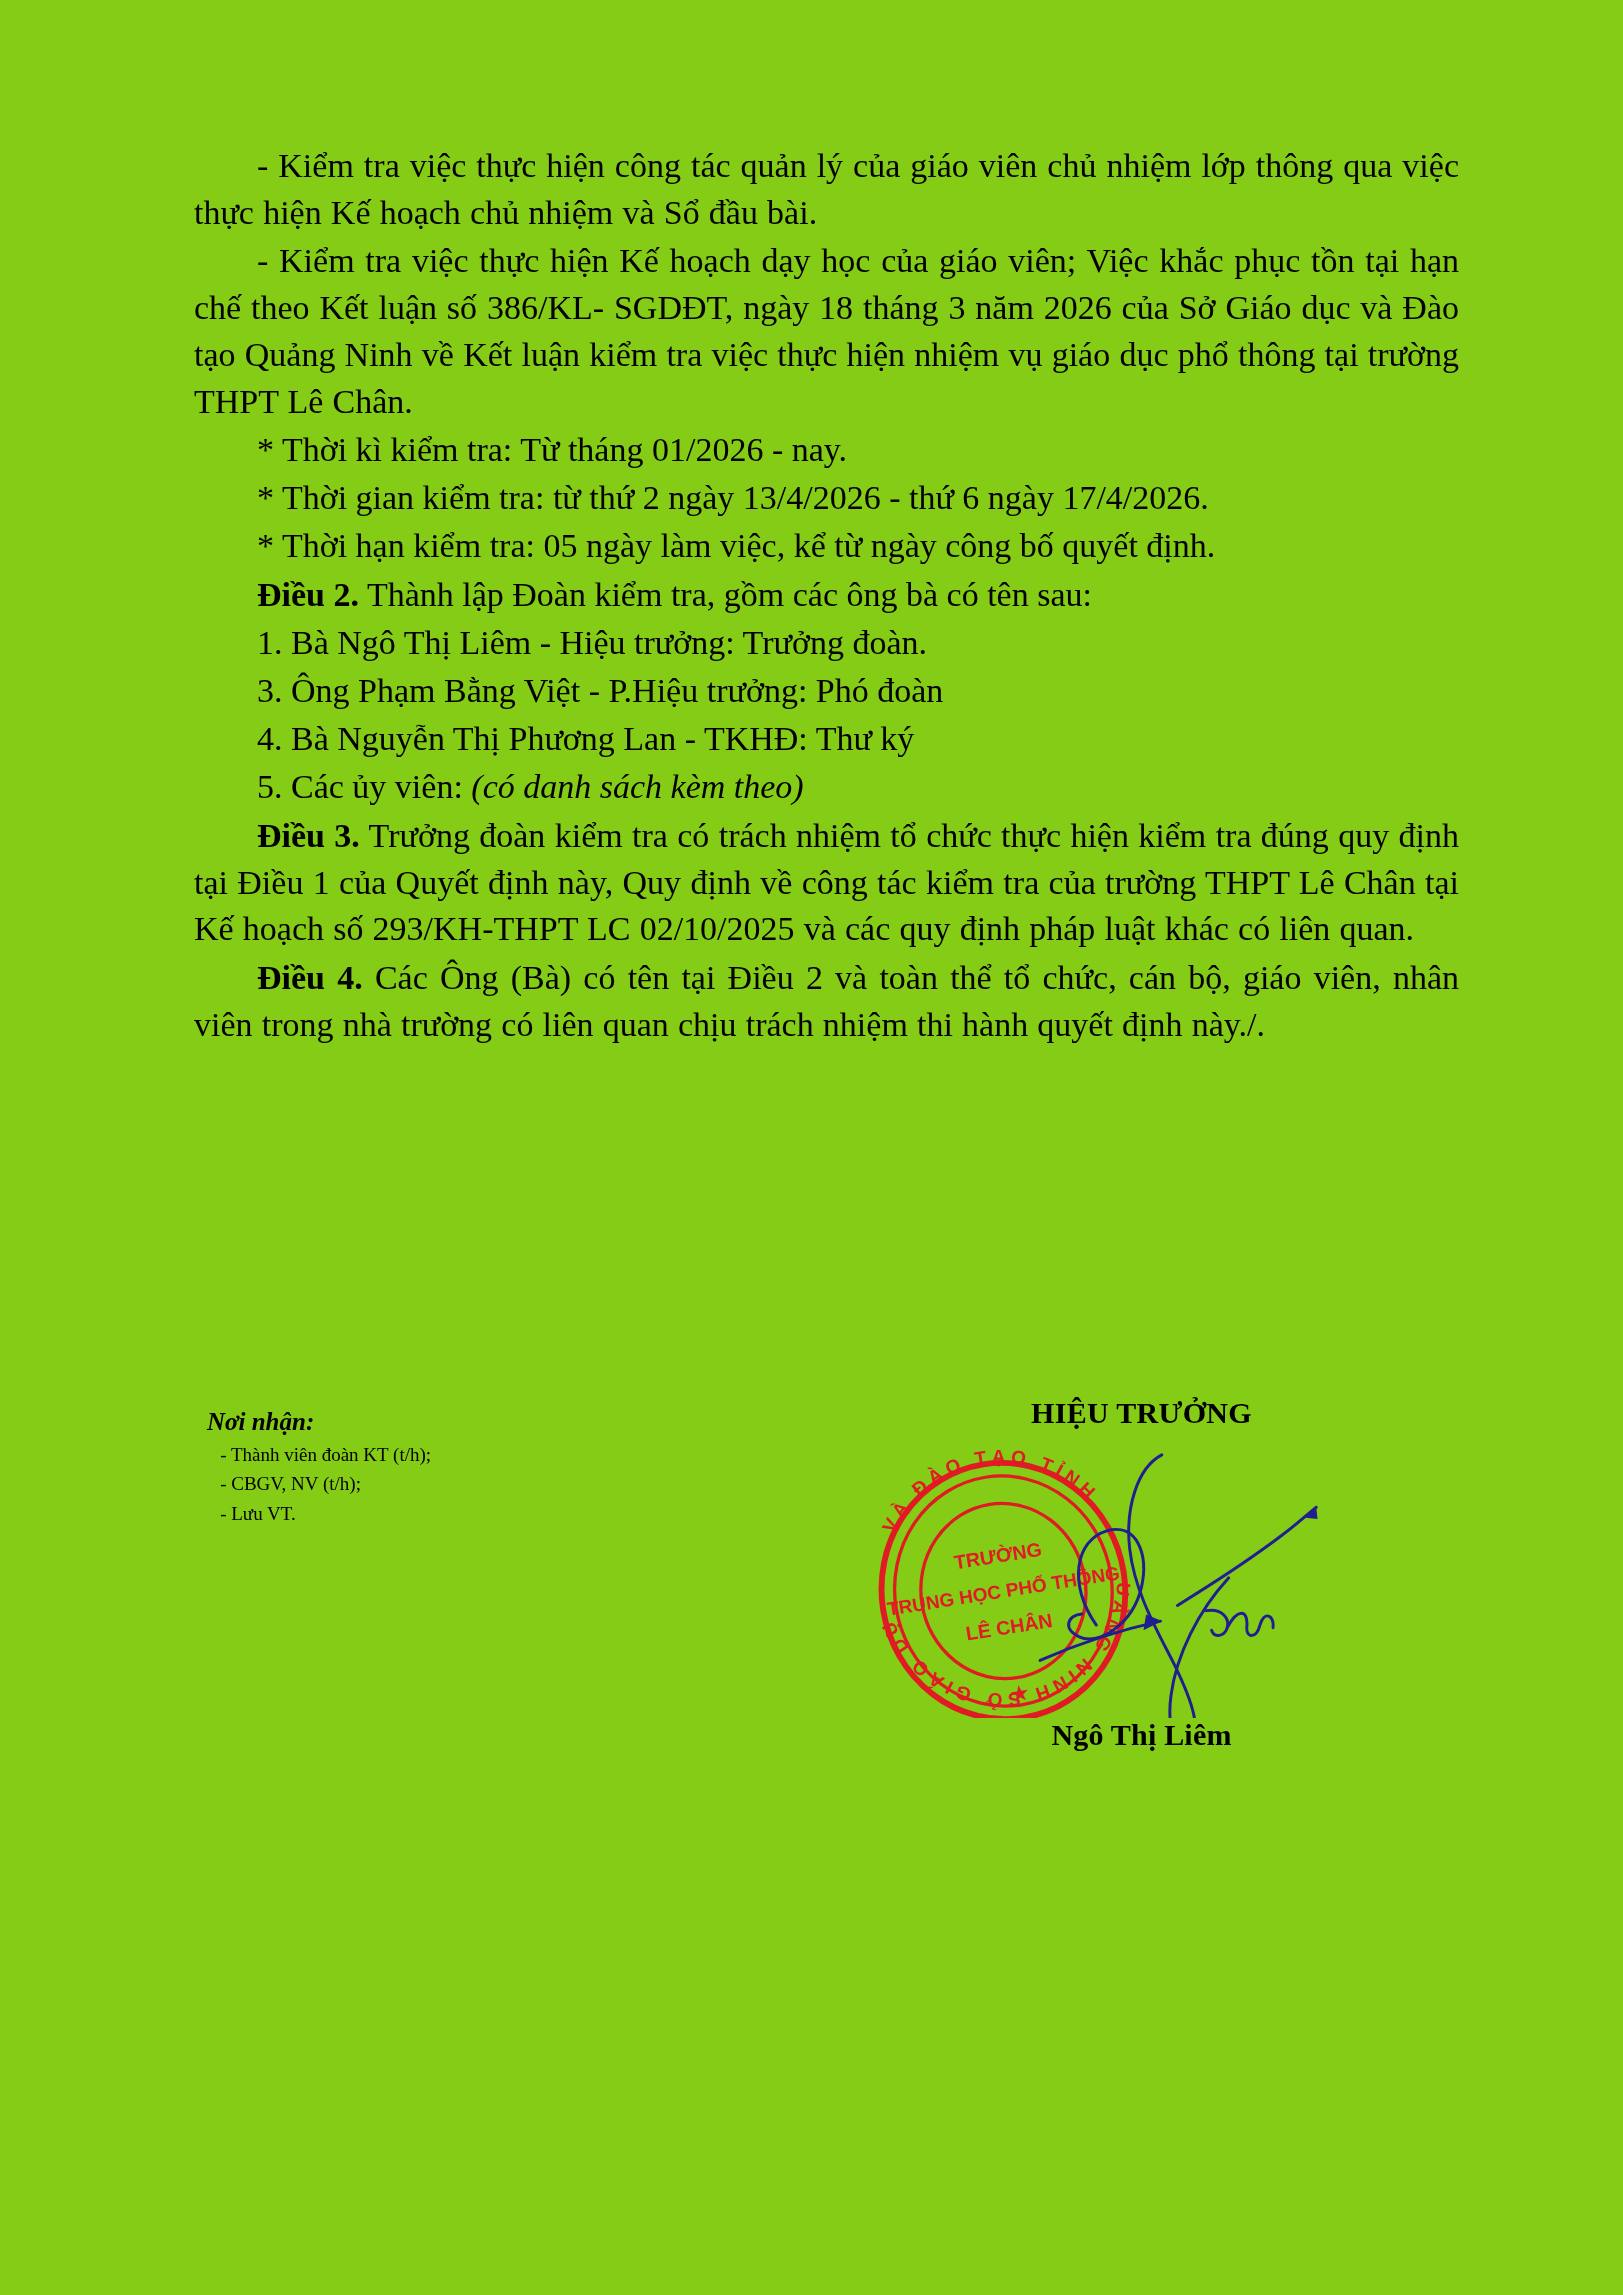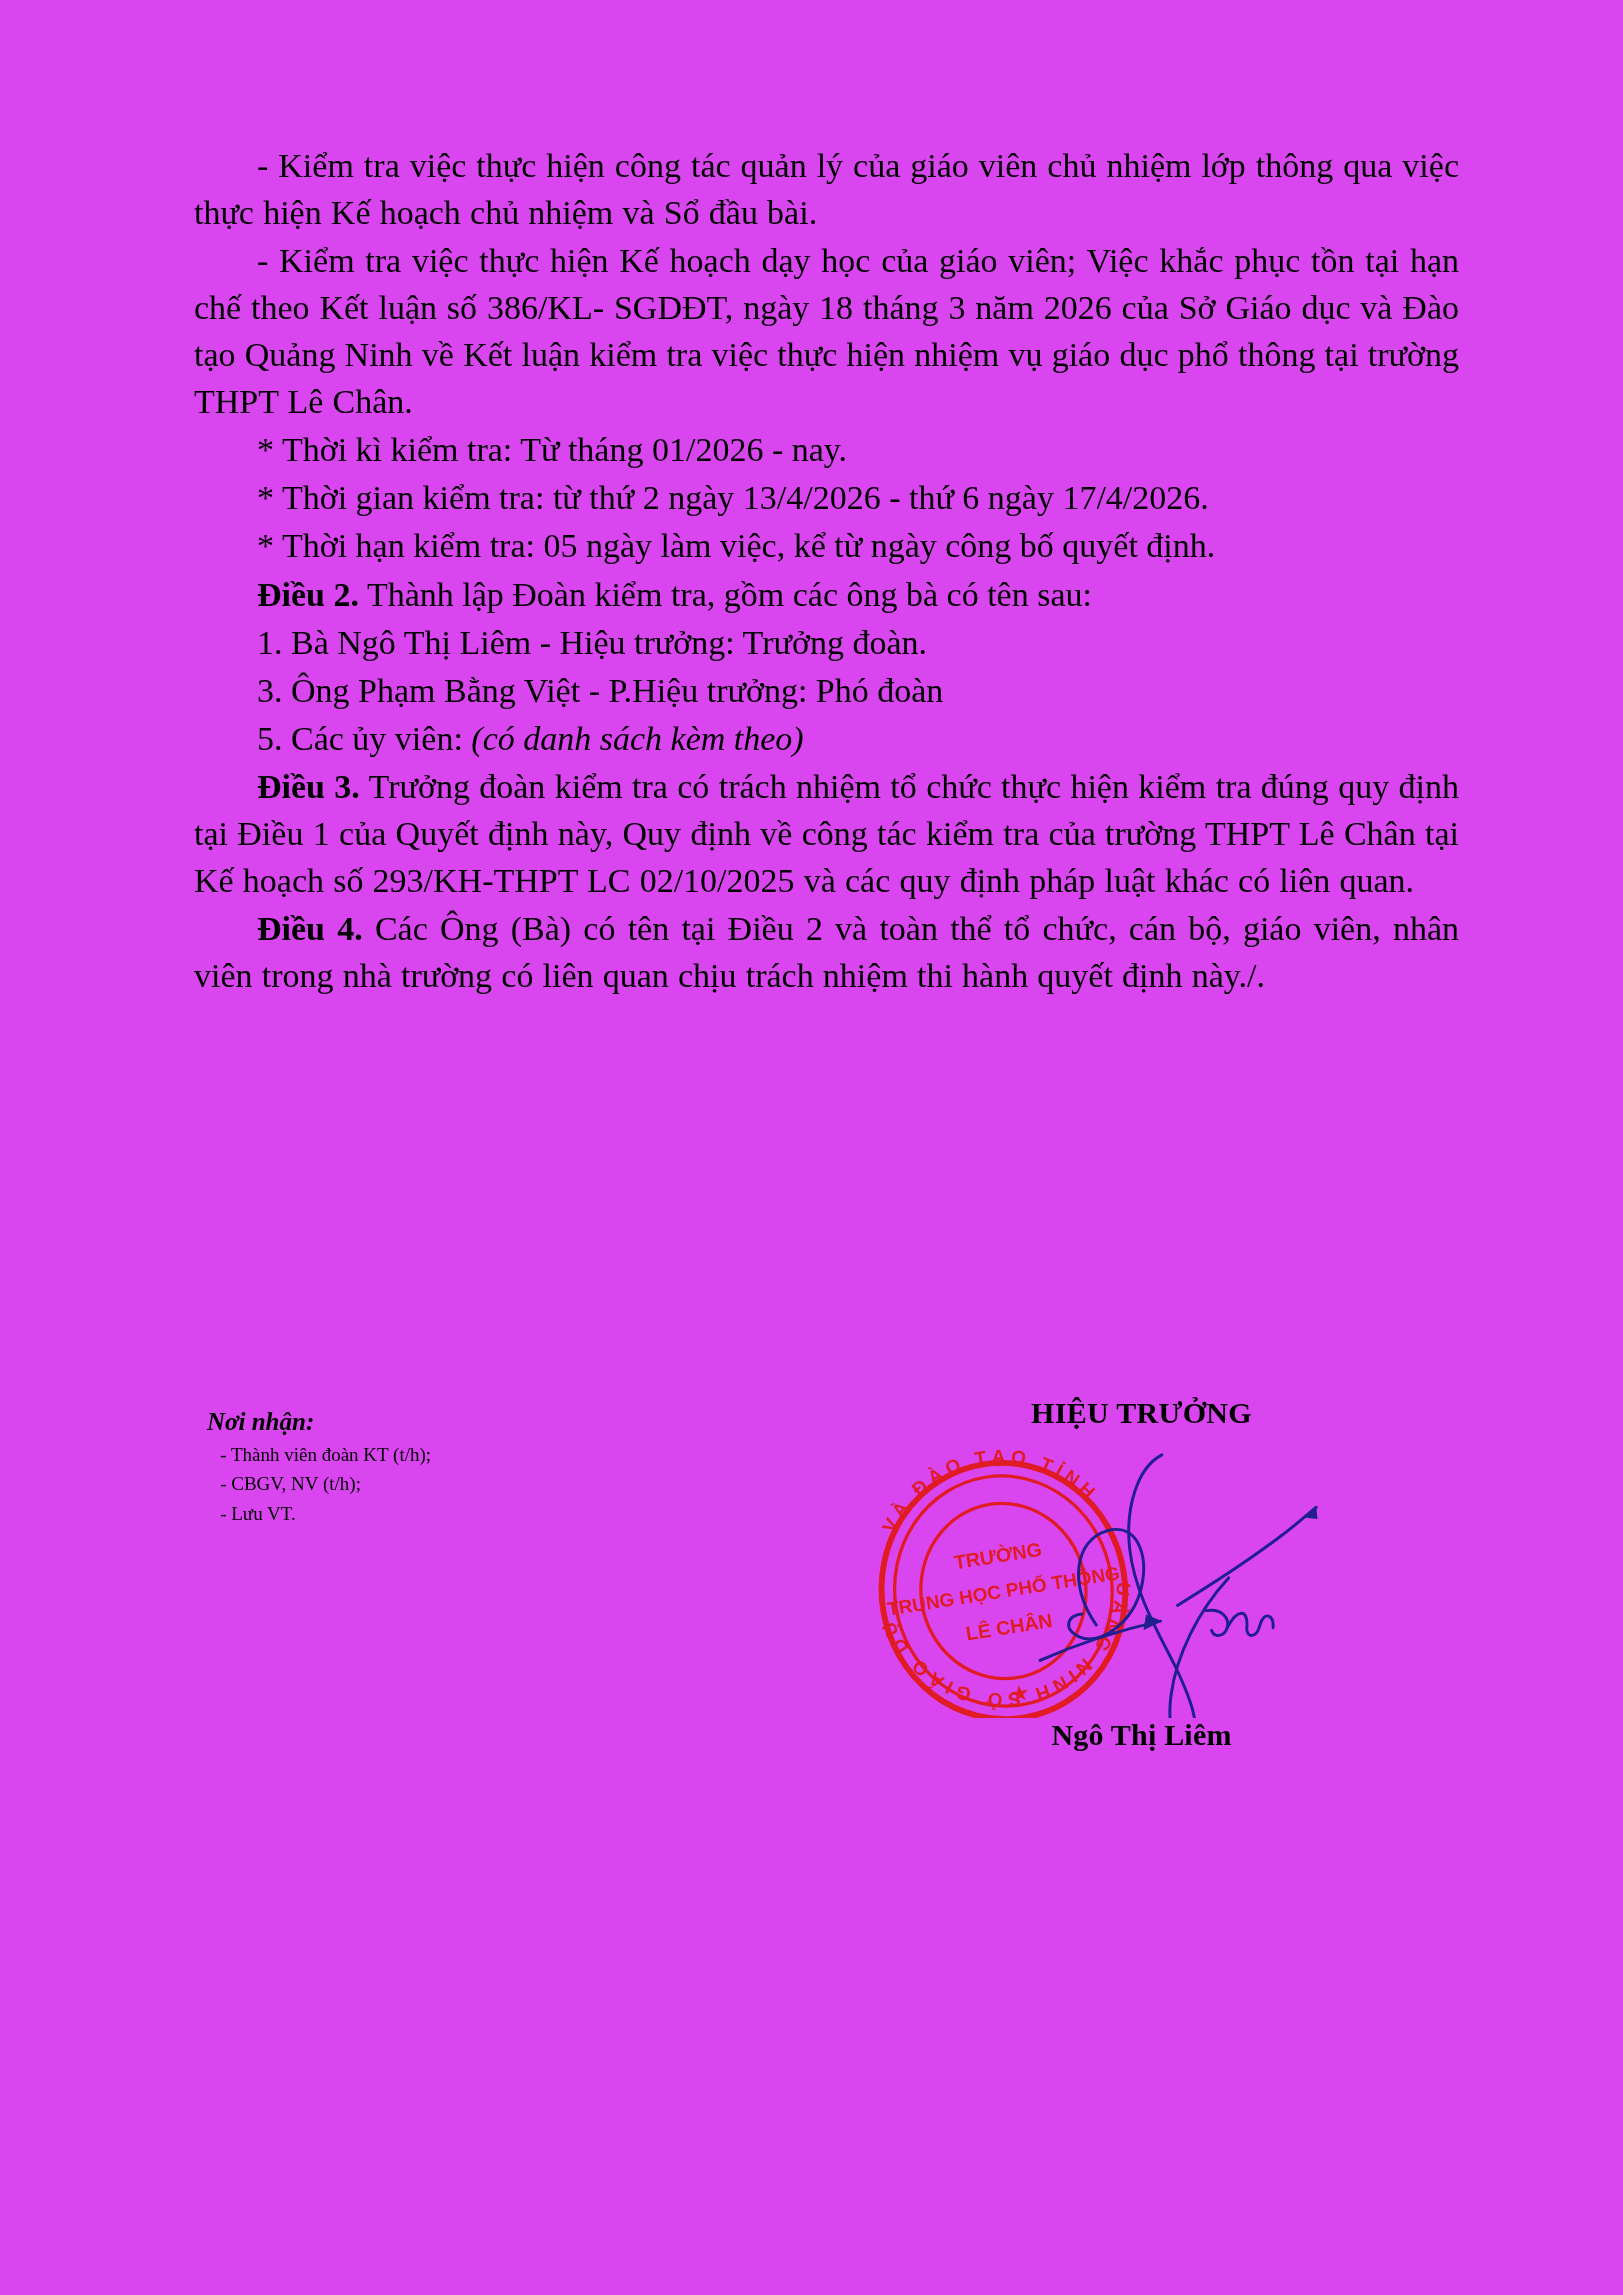--- a/index.html
+++ b/index.html
@@ -9,21 +9,21 @@
     background: #ffffff;
   }
   body {
     font-family: "Liberation Serif", "DejaVu Serif", serif;
     color: #000000;
   }
   #page {
     position: relative;
     width: 1623px;
     height: 2295px;
-    background: #d946ef;
+    background: #84cc16;
     overflow: hidden;
     box-sizing: border-box;
   }
   .doc-body {
     position: absolute;
     left: 194px;
     top: 143px;
     width: 1265px;
   }
   p.para {
@@ -123,20 +123,21 @@
     <p class="star">* Thời kì kiểm tra: Từ tháng 01/2026 - nay.</p>
 
     <p class="star">* Thời gian kiểm tra: từ thứ 2 ngày 13/4/2026 - thứ 6 ngày 17/4/2026.</p>
 
     <p class="star">* Thời hạn kiểm tra: 05 ngày làm việc, kể từ ngày công bố quyết định.</p>
 
     <p class="star"><span class="b">Điều 2.</span><span> Thành lập Đoàn kiểm tra, gồm các ông bà có tên sau:</span></p>
 
     <p class="listitem">1.  Bà  Ngô Thị Liêm - Hiệu trưởng: Trưởng đoàn.</p>
     <p class="listitem">3. Ông Phạm Bằng Việt - P.Hiệu trưởng: Phó đoàn</p>
+    <p class="listitem">4. Bà Nguyễn Thị Phương Lan - TKHĐ: Thư ký</p>
 
     <p class="listitem"><span>5. Các ủy viên: </span><span class="i">(có danh sách kèm theo)</span></p>
 
     <p class="para"><span class="b">Điều 3.</span><span> Trưởng đoàn kiểm tra có trách nhiệm tổ chức thực hiện kiểm tra đúng quy định tại Điều 1 của Quyết định này, Quy định về công tác kiểm tra của trường THPT Lê Chân tại Kế hoạch số 293/KH-THPT LC 02/10/2025 và các quy định pháp luật khác có liên quan.</span></p>
 
     <p class="para"><span class="b">Điều 4.</span><span> Các Ông (Bà) có tên tại Điều 2 và toàn thể tổ chức, cán bộ, giáo viên, nhân viên trong nhà trường có liên quan chịu trách nhiệm thi hành quyết định này./.</span></p>
 
   </div>
 
   <div class="footer">

